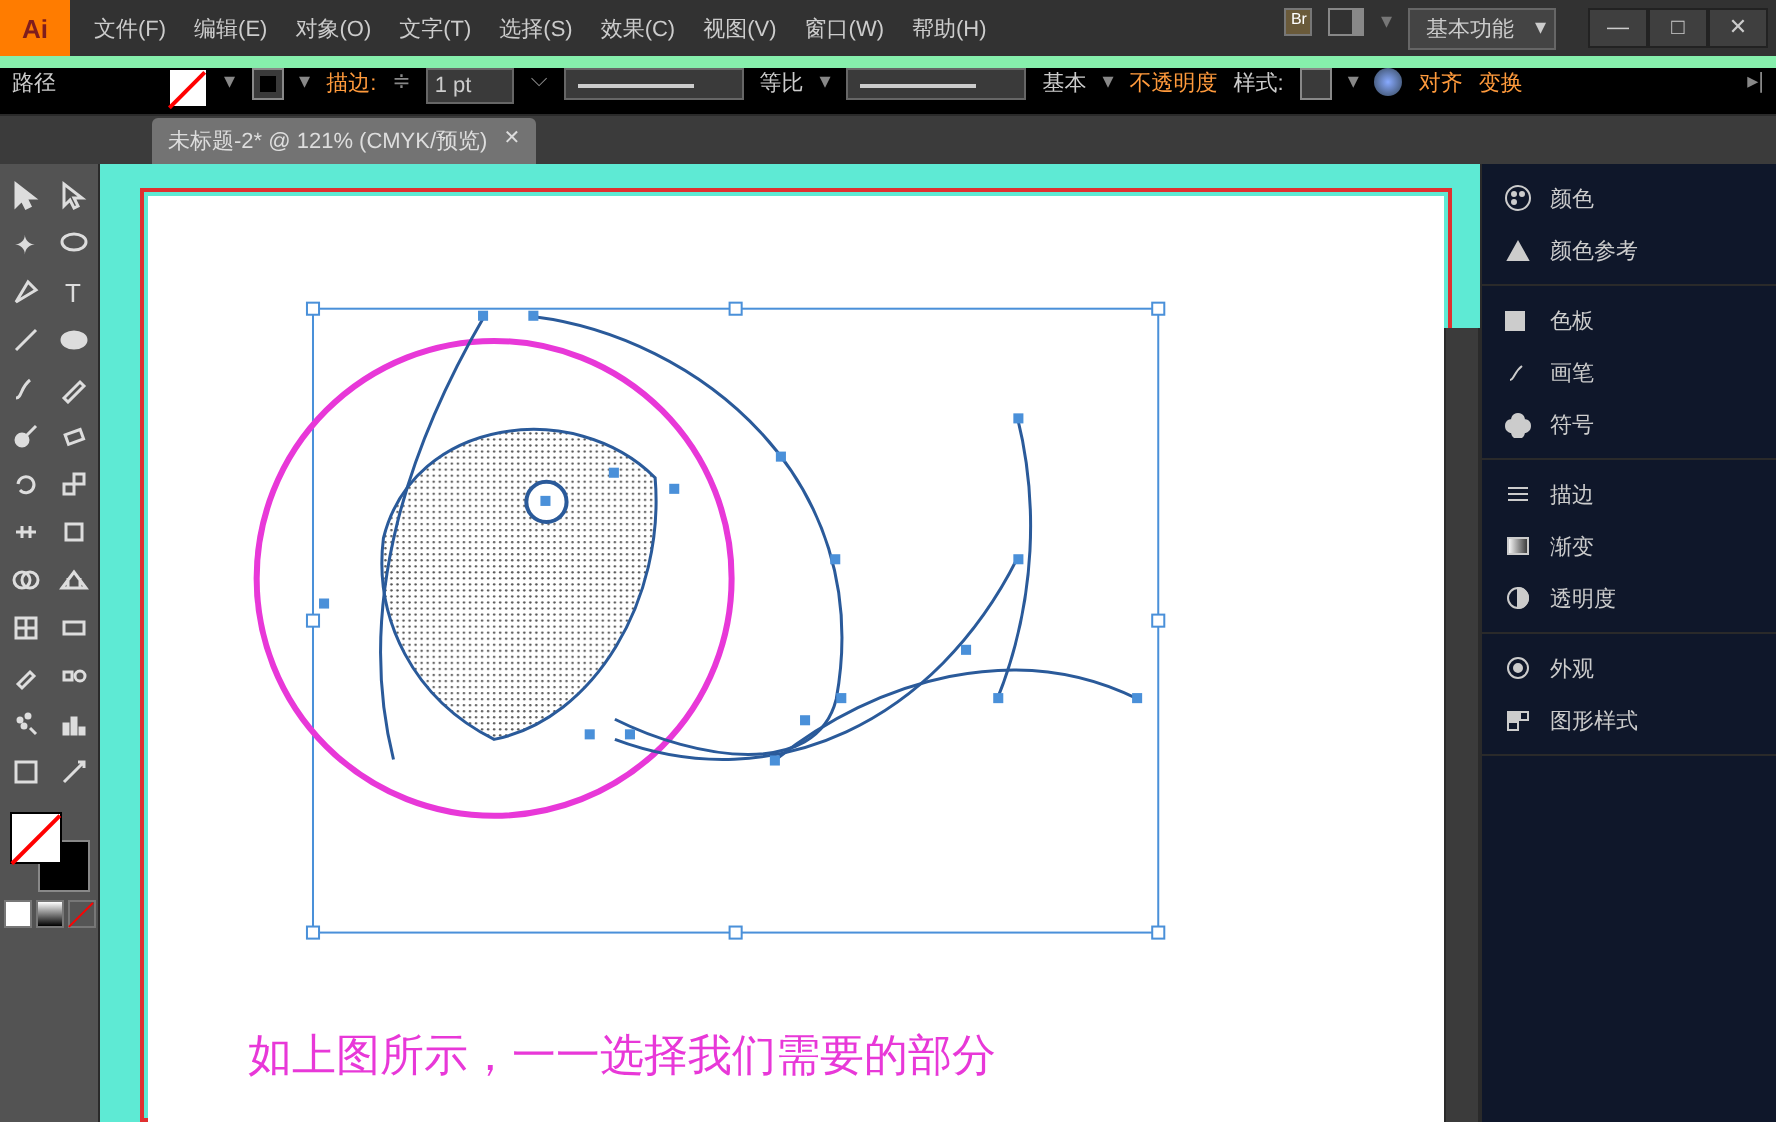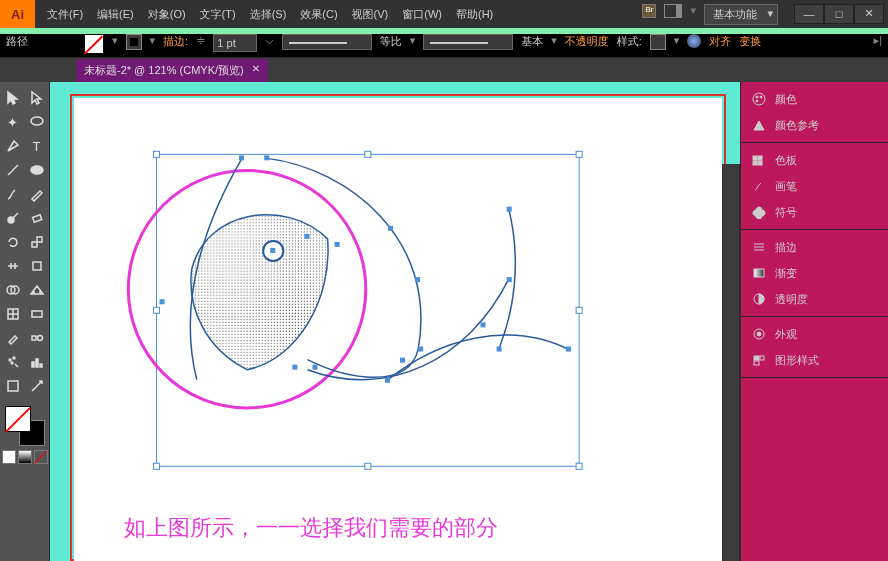--- a/index.html
+++ b/index.html
@@ -19,42 +19,42 @@
 .optbar{height:30px;background:#000000;border-top:6px solid #86efac;border-bottom:1px solid #2a2a2a;display:flex;color:#ccc;font-size:11px;padding:0 6px;gap:8px}
 .optbar .lbl{color:#ccc}
 .swatch{width:20px;height:20px;background:#fff;border:1px solid #000;position:relative}
 .swatch::after{content:"";position:absolute;width:140%;height:2px;background:red;top:48%;left:-20%;transform:rotate(-45deg)}
 .smallbox{width:16px;height:16px;border:1px solid #888;background:#3a3a3a}
 .ptinput{width:44px;height:18px;background:#3a3a3a;border:1px solid #666;color:#ccc;font-size:11px;padding:0 3px}
 .stroke-style{width:90px;height:16px;background:#3a3a3a;border:1px solid #666;position:relative}
 .stroke-style::before{content:"";position:absolute;left:6px;right:24px;top:7px;height:2px;background:#ccc}
 .orange{color:#ff9a3c}
 .tabbar{height:24px;background:#3b3b3b;display:flex;align-items:flex-end;padding-left:76px}
-.tab{background:#701a75;color:#ddd;font-size:11px;padding:4px 8px;display:flex;align-items:flex-start;gap:8px;border-top-left-radius:3px;border-top-right-radius:3px}
+.tab{background:#737373;color:#ddd;font-size:11px;padding:4px 8px;display:flex;align-items:flex-start;gap:8px;border-top-left-radius:3px;border-top-right-radius:3px}
 .tab .x{font-size:10px;cursor:pointer}
 .main{position:absolute;top:82px;bottom:0;left:0;right:0;display:flex}
 .toolbox{width:50px;background:#535353;border-right:1px solid #2a2a2a;display:flex;flex-direction:column;align-items:center;padding-top:4px;gap:0}
 .toolrow{display:flex}
 .tool{width:24px;height:24px;display:flex;align-items:center;justify-content:center;color:#ddd;font-size:13px;cursor:pointer}
 .tool svg{width:16px;height:16px;stroke:#ddd;fill:none;stroke-width:1.5}
 .colorblock{margin-top:8px;width:40px;height:40px;position:relative}
 .colorblock .f{position:absolute;width:26px;height:26px;background:#fff;border:1px solid #000;top:0;left:0}
 .colorblock .f::after{content:"";position:absolute;width:140%;height:2px;background:red;top:48%;left:-20%;transform:rotate(-45deg)}
 .colorblock .b{position:absolute;width:26px;height:26px;background:#000;border:1px solid #888;bottom:0;right:0}
 .minirow{display:flex;gap:2px;margin-top:4px}
 .mini{width:14px;height:14px;border:1px solid #777}
 .mini.c{background:#fff}
 .mini.g{background:linear-gradient(#fff,#000)}
 .mini.n{background:#555;position:relative}
 .mini.n::after{content:"";position:absolute;width:140%;height:1px;background:red;top:48%;left:-20%;transform:rotate(-45deg)}
 .canvas-wrap{flex:1;background:#5eead4;position:relative;overflow:hidden}
 .canvas-border{position:absolute;left:20px;top:12px;right:14px;bottom:0;border:2px solid #e03030}
 .artboard{position:absolute;left:24px;top:16px;right:18px;bottom:-20px;background:#fff}
 .caption{position:absolute;left:50px;bottom:38px;color:#e838d8;font-size:22px;font-family:"SimSun","Microsoft YaHei"}
-.rpanel{width:148px;background:#be185d;border-left:1px solid #2a2a2a;display:flex;flex-direction:column}
+.rpanel{width:148px;background:#0f172a;border-left:1px solid #2a2a2a;display:flex;flex-direction:column}
 .pgroup{border-bottom:1px solid #2a2a2a;padding:4px 0}
 .pitem{display:flex;align-items:center;gap:8px;padding:5px 10px;color:#ccc;font-size:11px;cursor:pointer}
 .picon{width:16px;height:16px;display:flex;align-items:center;justify-content:center}
 .picon svg{width:14px;height:14px;fill:#ccc;stroke:#ccc}
 .collapse-handle{position:absolute;right:148px;top:82px;width:18px;bottom:0;background:#3b3b3b;border-left:1px solid #2a2a2a;border-right:1px solid #2a2a2a}
 .drawing{position:absolute;left:0;top:0;width:100%;height:100%}
 </style>
 </head>
 <body>
 

